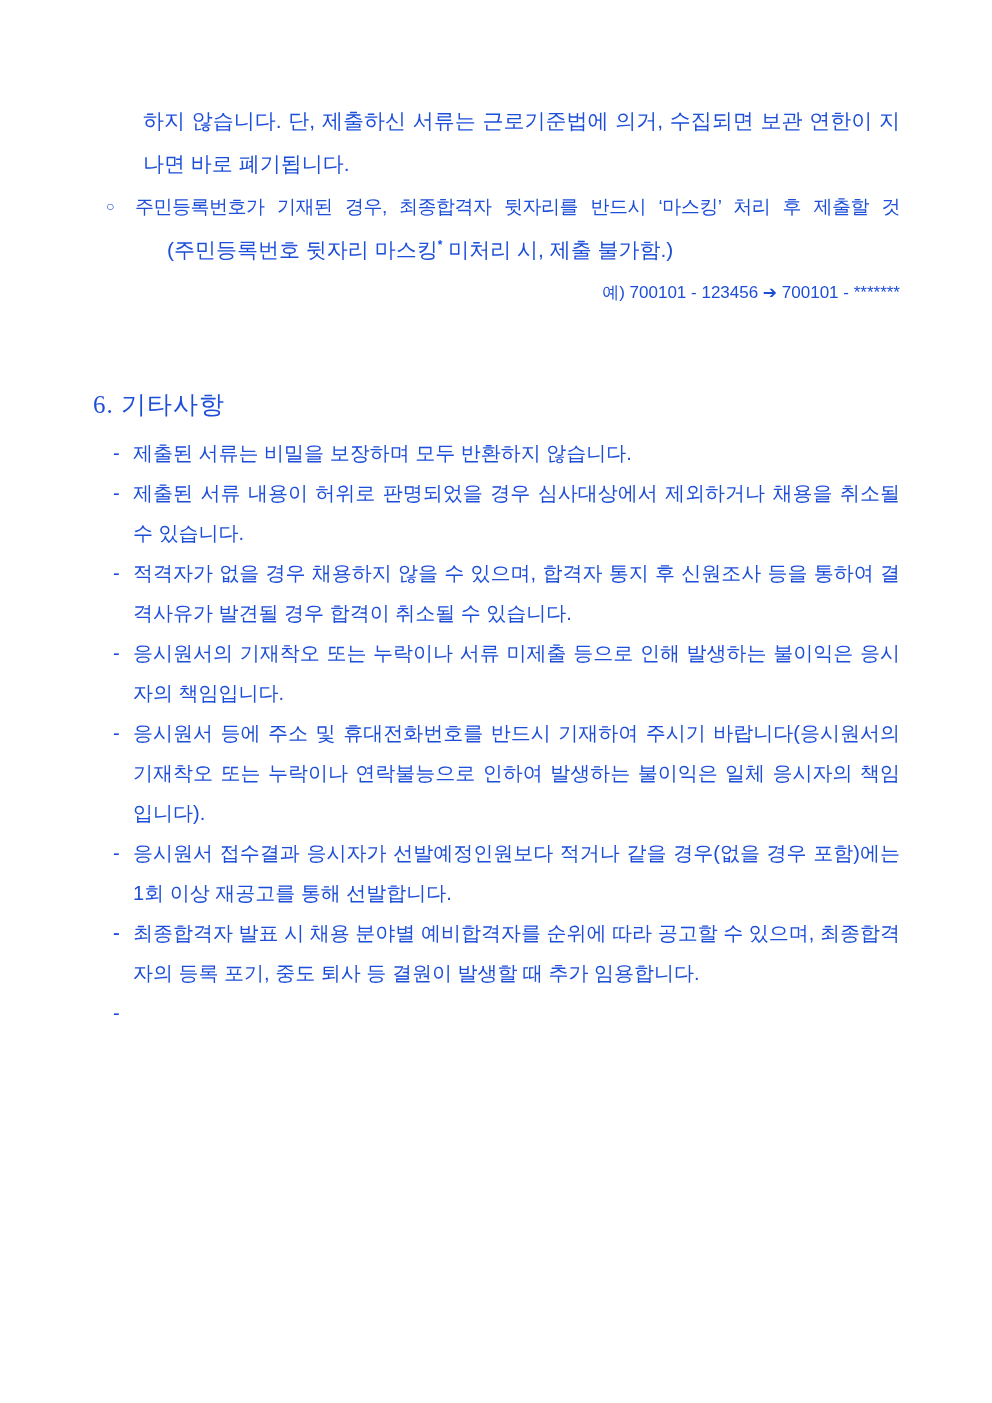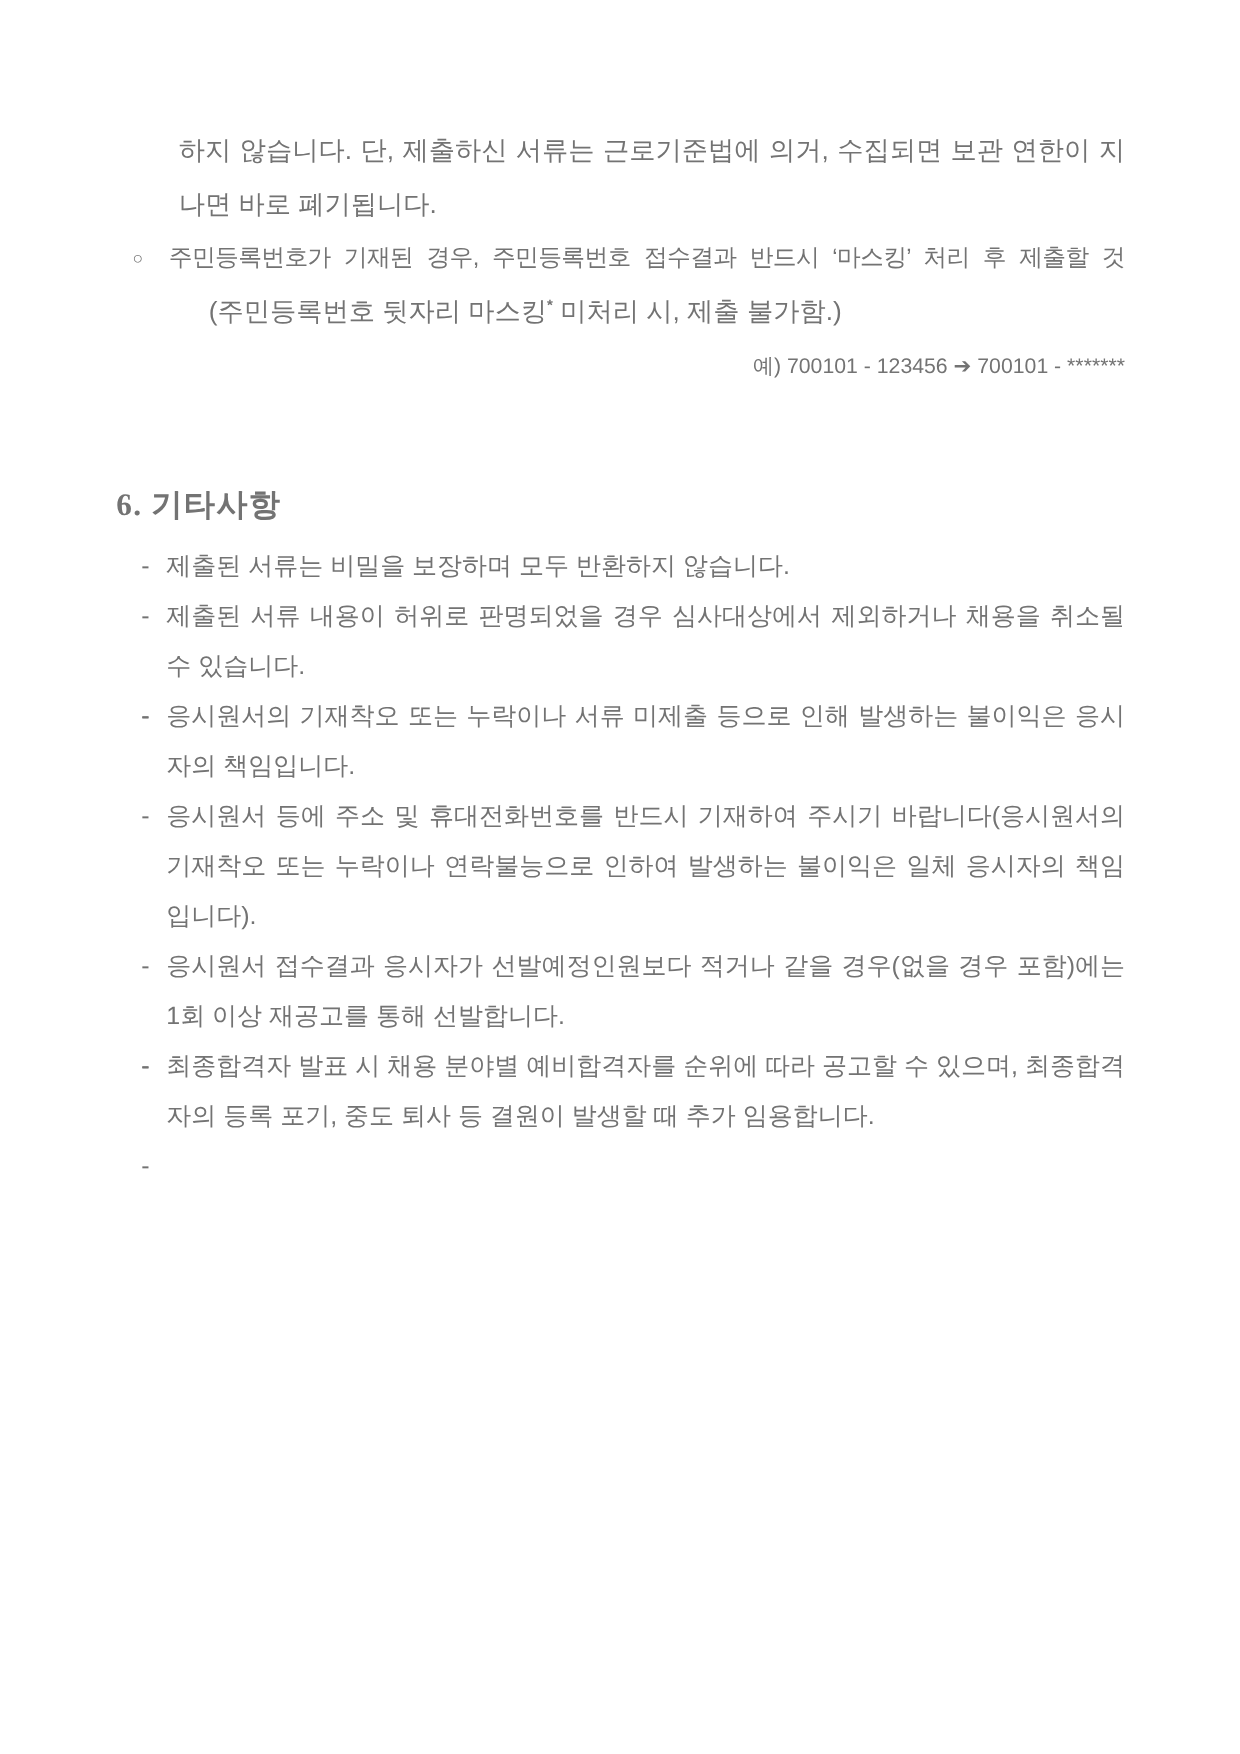--- a/index.html
+++ b/index.html
@@ -2,21 +2,21 @@
 <html><head>
 <meta charset="utf-8">
 <style>
   * { margin: 0; padding: 0; box-sizing: border-box; }
   html, body { background: #ffffff; }
   .page {
     position: relative;
     width: 992px;
     height: 1403px;
     background: #ffffff;
-    color: #737373;
+    color: #1d4ed8;
     font-family: "Liberation Sans", "DejaVu Sans", sans-serif;
     overflow: hidden;
   }
   .content {
     position: absolute;
     left: 93px;
     top: 0;
     width: 807px;
   }
   .para {
@@ -67,21 +67,21 @@
   sup.star {
     font-size: 12px;
     font-weight: bold;
     vertical-align: super;
     line-height: 0;
   }
   .section-heading {
     margin-top: 68px;
     font-size: 25px;
     line-height: 45px;
-    font-weight: bold;
+    font-weight: normal;
     font-family: "Liberation Serif", "DejaVu Serif", serif;
     letter-spacing: 1px;
   }
   .items {
     margin-top: 6px;
   }
   .item {
     position: relative;
     padding-left: 40px;
     font-size: 20px;
@@ -99,21 +99,21 @@
 </head>
 <body>
 
 <div class="page">
   <div class="content">
 
     <div class="para intro">하지 않습니다. 단, 제출하신 서류는 근로기준법에 의거, 수집되면 보관 연한이 지나면 바로 폐기됩니다.</div>
 
     <div class="bullet-item">
       <span class="circle-marker">○</span>
-      <div class="para bullet-line">주민등록번호가 기재된 경우, 주민등록번호 접수결과 반드시 ‘마스킹’ 처리 후 제출할 것</div>
+      <div class="para bullet-line">주민등록번호가 기재된 경우, 최종합격자 뒷자리를 반드시 ‘마스킹’ 처리 후 제출할 것</div>
       <div class="para paren-note">
         <span>(주민등록번호 뒷자리 </span><span class="b">마스킹</span><sup class="star">*</sup><span> 미처리 시, 제출 불가함.)</span>
       </div>
       <div class="example-line">예) 700101 - 123456 ➔ 700101 - *******</div>
     </div>
 
     <div class="section-heading">6. 기타사항</div>
 
     <div class="items">
 
@@ -122,20 +122,21 @@
         <span>제출된 서류는 비밀을 보장하며 모두 반환하지 않습니다.</span>
       </div>
 
       <div class="item">
         <span class="dash-marker">-</span>
         <span>제출된 서류 내용이 허위로 판명되었을 경우 심사대상에서 제외하거나 채용을 취소될 수 있습니다.</span>
       </div>
 
       <div class="item">
         <span class="dash-marker">-</span>
+        <span>적격자가 없을 경우 채용하지 않을 수 있으며, 합격자 통지 후 신원조사 등을 통하여 결격사유가 발견될 경우 합격이 취소될 수 있습니다.</span>
       </div>
 
       <div class="item">
         <span class="dash-marker">-</span>
         <span>응시원서의 기재착오 또는 누락이나 서류 미제출 등으로 인해 발생하는 불이익은 응시자의 책임입니다.</span>
       </div>
 
       <div class="item">
         <span class="dash-marker">-</span>
         <span>응시원서 등에 주소 및 휴대전화번호를 반드시 기재하여 주시기 바랍니다(응시원서의 기재착오 또는 누락이나 연락불능으로 인하여 발생하는 불이익은 일체 응시자의 책임입니다).</span>

